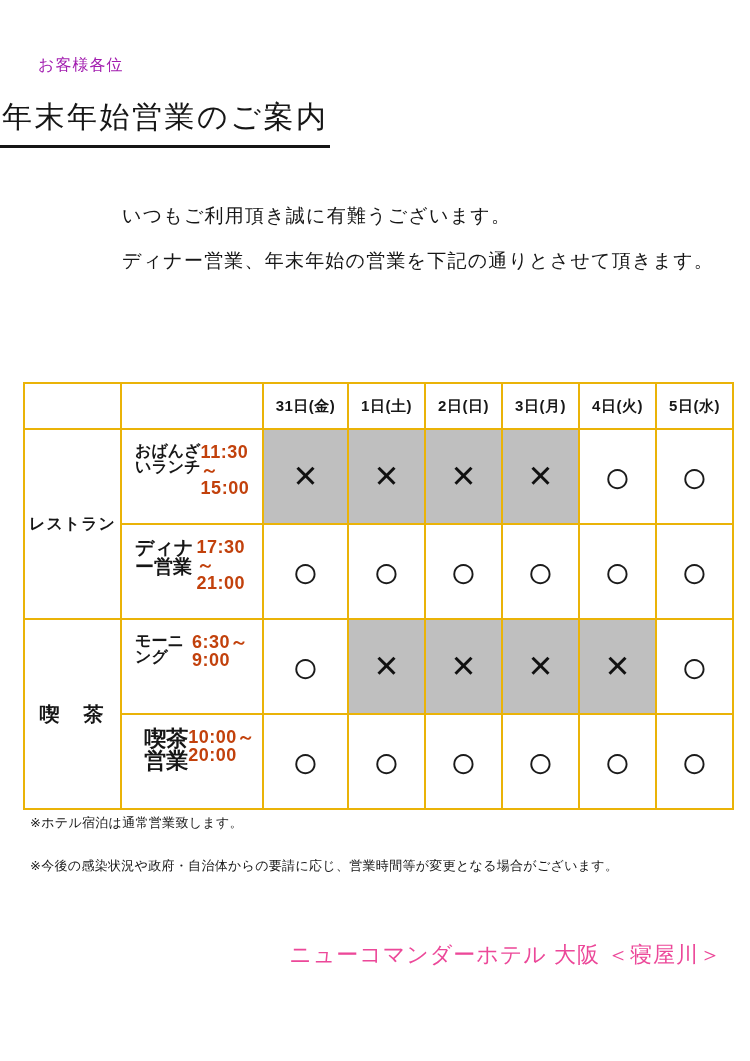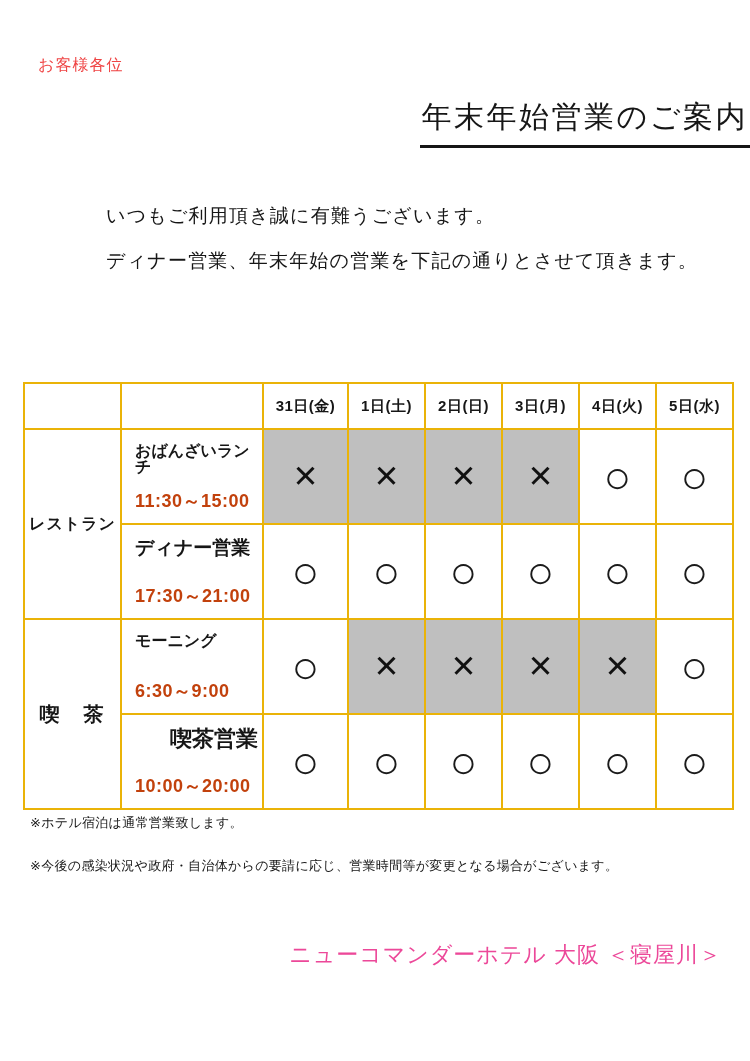--- a/index.html
+++ b/index.html
@@ -5,34 +5,34 @@
   html,body{margin:0;padding:0;background:#ffffff;}
   body{
     width:750px;height:1061px;position:relative;overflow:hidden;
     font-family:"Liberation Sans","DejaVu Sans",sans-serif;
     color:#1a1a1a;
   }
   .page{position:absolute;inset:0;background:#ffffff;}
 
   .salutation{
     position:absolute;left:38px;top:55px;
-    font-size:16px;letter-spacing:1px;color:#ef4444;
+    font-size:16px;letter-spacing:1px;color:#a21caf;
   }
   .title-wrap{
-    position:absolute;left:0;top:97px;width:750px;text-align:right;font-family:Liberation Mono, monospace;
+    position:absolute;left:0;top:97px;width:750px;text-align:left;font-family:Liberation Mono, monospace;
   }
   .doc-title{
     display:inline-block;font-size:30px;letter-spacing:2.5px;color:#161616;
     padding:0 2px 7px 2px;border-bottom:3px solid #161616;font-weight:400;
   }
   .greeting{
     position:absolute;left:105px;top:205px;width:620px;
   }
   .greeting p{
-    margin:0 0 23px 1px;font-size:19px;letter-spacing:1.2px;line-height:1.15;color:#161616;
+    margin:0 0 23px 17px;font-size:19px;letter-spacing:1.2px;line-height:1.15;color:#161616;
   }
 
   table.schedule{
     position:absolute;left:23px;top:382px;
     border-collapse:collapse;table-layout:fixed;
   }
   table.schedule td,table.schedule th{
     border:2px solid #eab308;padding:0;background:#ffffff;
   }
   tr.head{height:46px;}
@@ -41,21 +41,21 @@
     font-size:15px;font-weight:bold;color:#161616;text-align:center;vertical-align:middle;
     letter-spacing:0.5px;
   }
   th.group{
     font-size:16px;font-weight:bold;color:#161616;text-align:center;vertical-align:middle;
     letter-spacing:1px;
   }
   th.group.big{font-size:20px;letter-spacing:2px;}
   td.service{vertical-align:middle;}
   td.service .inner{
-    display:flex;flex-direction:column;justify-content:space-between;
+    display:flex;justify-content:space-between;
     height:93px;box-sizing:border-box;padding:13px 4px 13px 13px;text-align:left;
   }
   .svc{font-weight:bold;color:#161616;line-height:1;}
   .r0 .svc{font-size:16px;}
   .r1 .svc{font-size:19px;}
   .r2 .svc{font-size:16px;}
   .r3 .svc{font-size:22px;text-align:right;}
   .hrs{font-weight:bold;color:#c2410c;font-size:18px;line-height:1;letter-spacing:0.5px;}
   td.mark{text-align:center;vertical-align:middle;line-height:1;}
   td.mark.closed{

